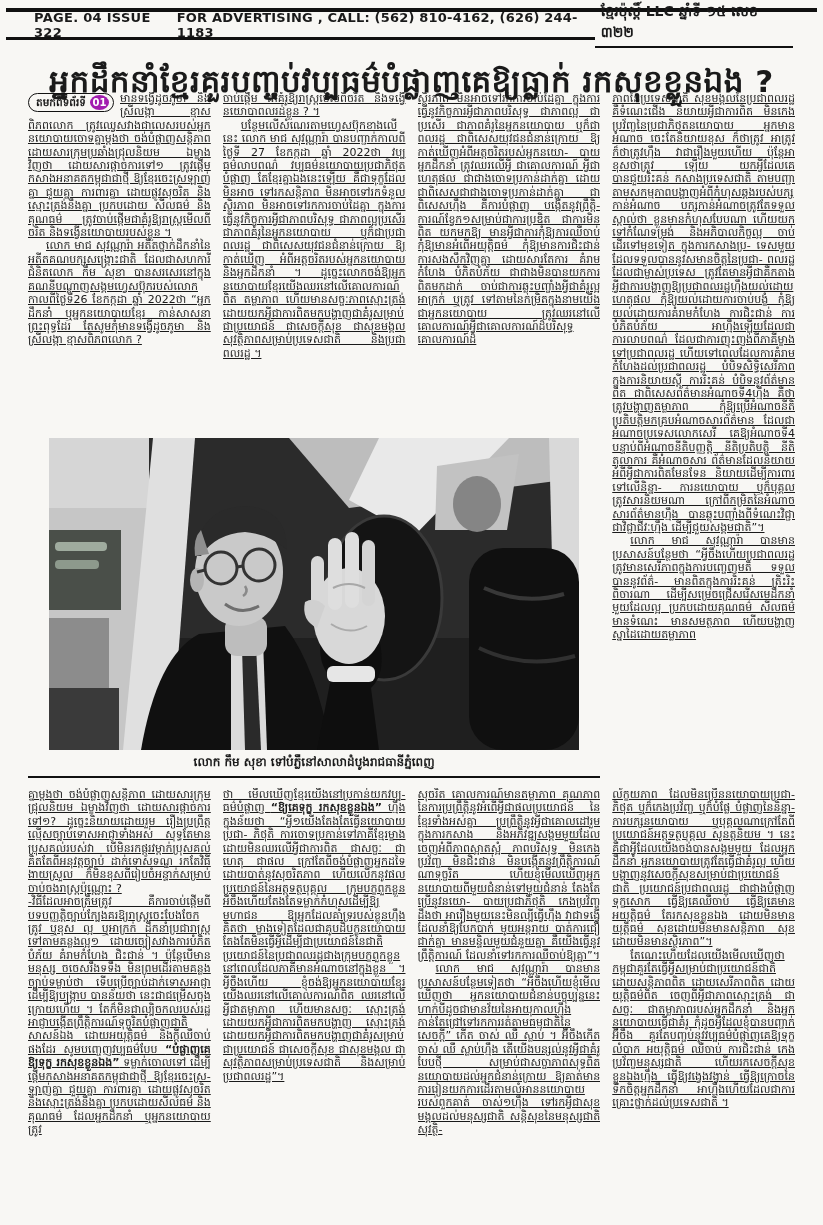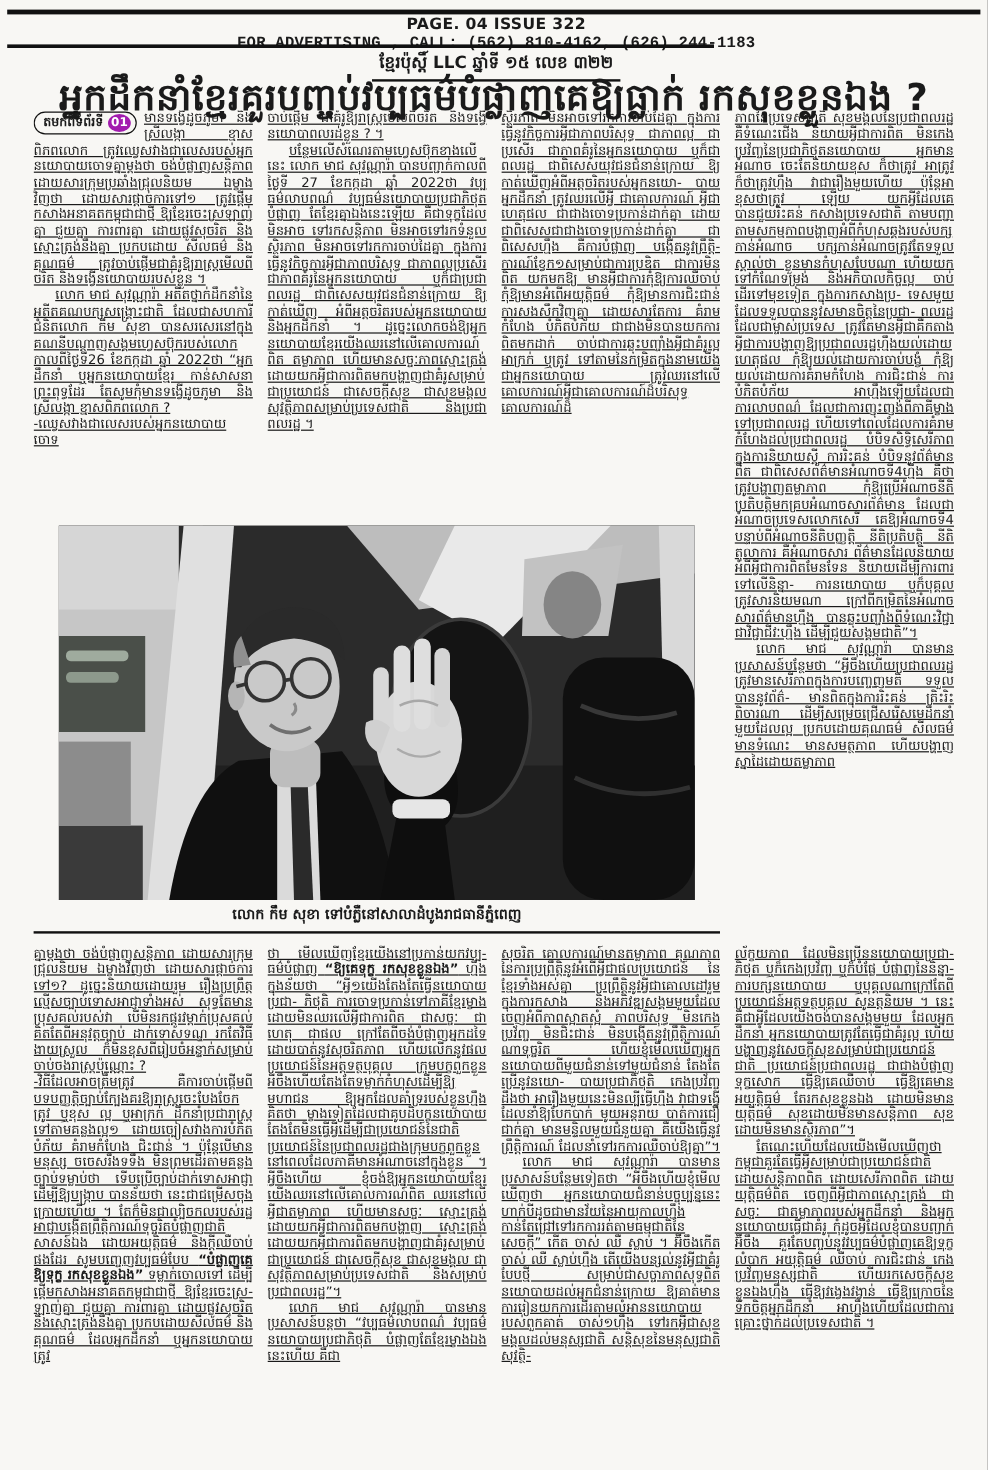--- a/index.html
+++ b/index.html
@@ -12,24 +12,24 @@
     font-family:"DejaVu Sans",sans-serif;
     overflow:hidden;
     box-sizing:border-box;
   }
 
   
   .top-rule{position:absolute;left:6px;right:6px;top:8px;height:4px;background:#111;}
   .masthead{
     position:absolute;left:6px;right:6px;top:13px;height:24px;
     display:flex;align-items:center;justify-content:space-between;
-    padding:0 24px 0 28px;box-sizing:border-box;flex-direction:column;
+    padding:0 24px 0 28px;box-sizing:border-box;
   }
   .mh-left{font-weight:bold;font-size:13px;letter-spacing:.3px;}
-  .mh-center{font-weight:bold;font-size:13px;letter-spacing:.2px;font-family:Liberation Mono, monospace;}
+  .mh-center{font-weight:bold;font-size:13px;letter-spacing:.2px;}
   .mh-brand{font-weight:bold;font-size:14px;border-bottom:2px solid #111;padding:0 6px 2px 6px;}
   .head-rule{position:absolute;left:6px;right:228px;top:37px;height:3px;background:#111;}
 
   
   .headline{
     position:absolute;left:6px;right:6px;top:40px;height:48px;
     display:flex;align-items:center;justify-content:center;
     font-size:31px;font-weight:900;letter-spacing:.5px;
     white-space:nowrap;overflow:hidden;
   }
@@ -104,21 +104,20 @@
     <section class="top-grid">
 
       <div class="col col-top">
         <span class="badge">
           <span>តមកពីទំព័រទី</span>
           <span class="num">01</span>
         </span>
         <div>
             <p class="para"><span>មានទង្វើដូចភូមា និងស្រីលង្កា ខ្មាសពិភពលោក ត្រូវឈ្វេសវាងជាលេសរបស់អ្នកនយោបាយចោទគ្នាម្ដងថា ចង់បំផ្លាញសន្តិភាព ដោយសារក្រុមប្រឆាំងជ្រុលនិយម ឯម្ខាងវិញថា ដោយសារផ្ដាច់ការទៅ១ ត្រូវផ្ដើមកសាងអនាគតកម្ពុជាជាថ្មី ឱ្យខ្មែរចេះស្រឡាញ់គ្នា ជួយគ្នា ការពារគ្នា ដោយផ្លូវសុចរិត និងស្មោះត្រង់នឹងគ្នា ប្រកបដោយ សីលធម៌ និងគុណធម៌ ត្រូវចាប់ផ្ដើមជាគំរូឱ្យរាស្រ្តមើលពីចរិត និងទង្វើនយោបាយរបស់ខ្លួន ។</span></p>
             <p class="para ind"><span>លោក មាជ សុវណ្ណារ៉ា អតីតថ្នាក់ដឹកនាំនៃអតីតគណបក្សសង្គ្រោះជាតិ ដែលជាសហការីជំនិតលោក កឹម សុខា បានសរសេរនៅក្នុងគណនីបណ្ដាញសង្គមហ្វេសប៊ុករបស់លោក កាលពីថ្ងៃទី26 ខែកក្កដា ឆ្នាំ 2022ថា “អ្នកដឹកនាំ ឬអ្នកនយោបាយខ្មែរ កាន់សាសនាព្រះពុទ្ធដែរ តែសូមកុំមានទង្វើដូចភូមា និងស្រីលង្កា ខ្មាសពិភពលោក ?</span></p>
-            <p class="para"><span>-ឈ្វេសវាងជាលេសរបស់អ្នកនយោបាយ ចោទ</span></p>
           </div>
       </div>
 
       <div class="col col-top">
           <p class="para"><span>ចាប់ផ្ដើម ជាគំរូឱ្យរាស្រ្តមើលពីចរិត និងទង្វើនយោបាពលរដ់ខ្លួន ? ។</span></p>
           <p class="para ind"><span>បន្ថែមលើសំណេរតាមហ្វេសប៊ុកខាងលើនេះ លោក មាជ សុវណ្ណារ៉ា បានបញ្ជាក់កាលពីថ្ងៃទី 27 ខែកក្កដា ឆ្នាំ 2022ថា វប្បធម៌លាបពណ៌ វប្បធម៌នយោបាយប្រជាភិថុតបំផ្លាញ តែខ្មែរគ្នាឯងនេះឡើយ គឺជាទុក្ខដែលមិនអាច ទៅរកសន្តិភាព មិនអាចទៅរកទំនួលស្ថិរភាព មិនអាចទៅរកការចាប់ដៃគ្នា ក្នុងការធ្វើនូវកិច្ចការអ្វីជាភាពបរិសុទ្ធ ជាភាពល្អប្រសើរ ជាភាពគំរូនៃអ្នកនយោបាយ ឬក៏ជាប្រជាពលរដ្ឋ ជាពិសេសយុវជនជំនាន់ក្រោយ ឱ្យកាត់ឃើញ អំពីអត្តចរិតរបស់អ្នកនយោបាយ និងអ្នកដឹកនាំ ។ ដូច្នេះលោកចង់ឱ្យអ្នកនយោបាយខ្មែរយើងឈរនៅលើគោលការណ៍ពិត តម្លាភាព ហើយមានសច្ចៈភាពស្មោះត្រង់ ដោយយកអ្វីជាការពិតមកបង្ហាញជាគំរូសម្រាប់ជាប្រយោជន៍ ជាសេចក្ដីសុខ ជាសុខមង្គលសុវត្ថិភាពសម្រាប់ប្រទេសជាតិ និងប្រជាពលរដ្ឋ ។</span></p>
         </div>
 
       <div class="col col-top">
           <p class="para"><span>ស្ថិរភាព មិនអាចទៅរកការចាប់ដៃគ្នា ក្នុងការធ្វើនូវកិច្ចការអ្វីជាភាពបរិសុទ្ធ ជាភាពល្អ ជាប្រសើរ ជាភាពគំរូនៃអ្នកនយោបាយ ឬក៏ជាពលរដ្ឋ ជាពិសេសយុវជនជំនាន់ក្រោយ ឱ្យកាត់ឃើញអំពីអត្តចរិតរបស់អ្នកនយោ- បាយ អ្នកដឹកនាំ ត្រូវឈរលើអ្វី ជាគោលការណ៍ អ្វីជាហេតុផល ជាជាងចោទប្រកាន់ដាក់គ្នា ដោយជាពិសេសជាជាងចោទប្រកាន់ដាក់គ្នា ជាពិសេសហ្មឹង គឺការបំផ្លាញ បង្កើតនូវព្រឹត្តិ- ការណ៍ខ្វែក១សម្រាប់ជាការប្រឌិត ជាការមិនពិត យកមកឱ្យ មានអ្វីជាការកុំឱ្យការឈឺចាប់ កុំឱ្យមានអំពើអយុត្តិធម៌ កុំឱ្យមានការជិះជាន់ ការសងសឹកវិញគ្នា ដោយសារតែការ គំរាមកំហែង បំភិតបំភ័យ ជាជាងមិនបានយកការពិតមកដាក់ ចាប់ជាការឆ្លុះបញ្ចាំងអ្វីជាគំរូល្អ អាក្រក់ ឬត្រូវ ទៅតាមនៃកម្រិតក្នុងនាមយើងជាអ្នកនយោបាយ ត្រូវឈរនៅលើគោលការណ៍អ្វីជាគោលការណ៍ដ៏បរិសុទ្ធ គោលការណ៍ដ៏</span></p>
@@ -201,21 +200,20 @@
 
     </section>
 
     <section class="bottom-grid">
       <div class="col col-bottom">
           <p class="para"><span>គ្នាម្ដងថា ចង់បំផ្លាញសន្តិភាព ដោយសារក្រុមជ្រុលនិយម ឯម្ខាងវិញថា ដោយសារផ្ដាច់ការទៅ១? ដូច្នេះនិយាយដោយរួម រឿងប្រព្រឹត្តល្មើសច្បាប់ទោសអាជ្ញាទាំងអស់ សុទ្ធតែមានប្រុសគល់របស់វា បើមិនរកផ្ដូរវម្ដាក់ប្រុសគល់ គិតតែពីអនុវត្តច្បាប់ ដាក់ទោសទណ្ឌ រកតែវិធីងាយស្រួល ក៏មិនខុសពីរៀបចំអន្ទាក់សម្រាប់ចាប់ចងរាស្រ្តប៉ុណ្ណោះ ?</span></p>
           <p class="para"><span>-វិធីដែលអាចត្រឹមត្រូវ គឺការចាប់ផ្ដើមពីបទបញ្ញត្តិច្បាប់ក្បែងគរឱ្យរាស្រ្តចេះបែងចែកត្រូវ ឬខុស ល្អ ឬអាក្រក់ ដឹកនាំប្រជារាស្រ្តទៅតាមគន្លងល្អ១ ដោយច្បៀសវាងការបំភិតបំភ័យ គំរាមកំហែង ជិះជាន់ ។ ប៉ុន្ដែបើមានមនុស្ស ចចេសរឹងទទឹង មិនព្រមដើរតាមគន្លងច្បាប់ទម្លាប់ថា ទើបប្រើច្បាប់ដាក់ទោសអាជ្ញា ដើម្បីឱ្យបង្ក្រាប បានន័យថា នេះជាជម្រើសចុងក្រោយហើយ ។ តែក៏មិនជាល្បិចកលរបស់រដ្ឋអាជ្ញាបង្កើតព្រឹត្តិការណ៍ទុច្ចរិតបំផ្លាញជាតិសាសន៍ឯង ដោយអយុត្តិធម៌ និងក្ដីឈឺចាប់ផងដែរ សូមបញ្ចេញវប្បធម៌បែប </span><span class="b">“បំផ្លាញគេឱ្យទុក្ខ រកសុខខ្លួនឯង”</span><span> ទម្លាក់ចោលទៅ ដើម្បីផ្ដើមកសាងអនាគតកម្ពុជាជាថ្មី ឱ្យខ្មែរចេះស្រ- ឡាញ់គ្នា ជួយគ្នា ការពារគ្នា ដោយផ្លូវសុចរិត និងស្មោះត្រង់នឹងគ្នា ប្រកបដោយសីលធម៌ និងគុណធម៌ ដែលអ្នកដឹកនាំ ឬអ្នកនយោបាយ ត្រូវ</span></p>
         </div>
       <div class="col col-bottom">
           <p class="para"><span>ថា មើលឃើញខ្មែរយើងនៅប្រកាន់យកវប្ប- ធម៌បំផ្លាញ </span><span class="b">“ឱ្យគេទុក្ខ រកសុខខ្លួនឯង”</span><span> ហ្មឹង ក្នុងន័យថា “អ្វី១យើងតែងតែធ្វើនយោបាយប្រជា- ភិថុតិ ការចោទប្រកាន់ទៅភាគីខ្មែរម្ខាង ដោយមិនឈរលើអ្វីជាការពិត ជាសច្ចៈ ជាហេតុ ជាផល ក្រៅតែពីចង់បំផ្លាញអ្នកដទៃ ដោយបាត់នូវសុចរិតភាព ហើយលើកនូវផលប្រយោជន៍នៃអត្តទត្ថបុគ្គល ក្រុមបក្ខពួកខ្លួន អីចឹងហើយតែងតែទម្លាក់កំហុសដើម្បីឱ្យមហាជន ឱ្យអ្នកដែលគាំទ្ររបស់ខ្លួនហ្មឹង គិតថា ម្ខាងទៀតដែលជាគូបដិបក្ខនយោបាយ តែងតែមិនធ្វើអ្វីដើម្បីជាប្រយោជន៍នៃជាតិ ប្រយោជន៍នៃប្រជាពលរដ្ឋជាងក្រុមបក្ខពួកខ្លួន នៅពេលដែលភាគីមានអំណាចនៅក្នុងខ្លួន ។ អ្វីចឹងហើយ ខ្ញុំចង់ឱ្យអ្នកនយោបាយខ្មែរយើងឈរនៅលើគោលការណ៍ពិត ឈរនៅលើអ្វីជាតម្លាភាព ហើយមានសច្ចៈ ស្មោះត្រង់ ដោយយកអ្វីជាការពិតមកបង្ហាញ ស្មោះត្រង់ ដោយយកអ្វីជាការពិតមកបង្ហាញជាគំរូសម្រាប់ជាប្រយោជន៍ ជាសេចក្ដីសុខ ជាសុខមង្គល ជាសុវត្ថិភាពសម្រាប់ប្រទេសជាតិ និងសម្រាប់ប្រជាពលរដ្ឋ”។</span></p>
-          <p class="para ind"><span>លោក មាជ សុវណ្ណារ៉ា បានមានប្រសាសន៍បន្តថា “វប្បធម៌លាបពណ៌ វប្បធម៌នយោបាយប្រជាភិថុតិ បំផ្លាញតែខ្មែរម្ខាងឯង នេះហើយ គឺជា</span></p>
         </div>
       <div class="col col-bottom">
           <p class="para"><span>សុចរិត គោលការណ៍មានតម្លាភាព គុណភាពនៃការប្រព្រឹត្តិនូវអំពើអ្វីជាផលប្រយោជន៍ នៃខ្មែរទាំងអស់គ្នា ប្រព្រឹត្តិនូវអ្វីជាគោលដៅរួម ក្នុងការកសាង និងអភិវឌ្ឍសង្គមមួយដែលចេញអំពីភាពស្អាតស្អំ ភាពបរិសុទ្ធ មិនកេងប្រវ័ញ្ច មិនជិះជាន់ មិនបង្កើតនូវព្រឹត្តិការណ៍ណាទុច្ចរិត ហើយខ្ញុំមើលឃើញអ្នកនយោបាយពីមួយជំនាន់ទៅមួយជំនាន់ តែងតែប្រើនូវនយោ- បាយប្រជាភិថុតិ កេងប្រវ័ញ្ច ដឹងថា អារឿងមួយនេះមិនល្បីធ្វើហ្មឹង វាជាទង្វើដែលនាំឱ្យបែកបាក់ មូយអន្តរាយ បាត់ការជឿជាក់គ្នា មានមន្ទិលមួយជំនួយគ្នា គឺយើងធ្វើនូវព្រឹត្តិការណ៍ ដែលនាំទៅរកការឈឺចាប់ឱ្យគ្នា”។</span></p>
           <p class="para ind"><span>លោក មាជ សុវណ្ណារ៉ា បានមានប្រសាសន៍បន្ថែមទៀតថា “អីចឹងហើយខ្ញុំមើលឃើញថា អ្នកនយោបាយជំនាន់បច្ចុប្បន្ននេះ ហាក់បីដូចជាមានវ័យនៃអាយុកាលហ្មឹង កាន់តែជ្រៅទៅរកការរត់តាមធម្មជាតិនៃសេចក្ដី” កើត ចាស់ ឈឺ ស្លាប់ ។ អ៊ីចឹងកើត ចាស់ ឈឺ ស្លាប់ហ្មឹង តើយើងបន្សល់នូវអ្វីជាគំរូបែបថ្មី សម្រាប់ជាសច្ចាភាពសុទ្ធពិតនយោបាយដល់អ្នកជំនាន់ក្រោយ ឱ្យគាត់មានការរៀនយកការដើរតាមលំអាននយោបាយរបស់ពួកគាត់ ចាស់១ហ្មឹង ទៅរកអ្វីជាសុខមង្គលដល់មនុស្សជាតិ សន្តិសុខនៃមនុស្សជាតិ សុវត្ថិ-</span></p>
         </div>
       <div class="col col-bottom">
           <p class="para"><span>ល័ក្ខយភាព ដែលមិនប្រើននយោបាយប្រជា- ភិថុត ឬក៏កេងប្រវ័ញ្ច ឬក៏បំផ្លែ បំផ្លាញនៃនិន្នា- ការបក្សនយោបាយ ឬបុគ្គលណាក្រៅតែពីប្រយោជន៍អត្តទត្ថបុគ្គល សូនត្តនិយម ។ នេះ គឺជាអ្វីដែលយើងចង់បានសង្គមមួយ ដែលអ្នកដឹកនាំ អ្នកនយោបាយត្រូវតែធ្វើជាគំរូល្អ ហើយបង្ហាញនូវសេចក្ដីសុខសម្រាប់ជាប្រយោជន៍ជាតិ ប្រយោជន៍ប្រជាពលរដ្ឋ ជាជាងបំផ្លាញទុក្ខសោក ធ្វើឱ្យគេឈឺចាប់ ធ្វើឱ្យគេមានអយុត្តិធម៌ តែរកសុខខ្លួនឯង ដោយមិនមាន យុត្តិធម៌ សុខដោយមិនមានសន្តិភាព សុខដោយមិនមានស្ថិរភាព”។</span></p>
           <p class="para ind"><span>តែណេះហើយដែលយើងមើលឃើញថា កម្ពុជាគួរតែធ្វើអ្វីសម្រាប់ជាប្រយោជន៍ជាតិ ដោយសន្តិភាពពិត ដោយសេរីភាពពិត ដោយយុត្តិធម៌ពិត ចេញពីអ្វីជាភាពស្មោះត្រង់ ជាសច្ចៈ ជាតម្លាភាពរបស់អ្នកដឹកនាំ និងអ្នកនយោបាយធ្វើជាគំរូ កុំដូចអ្វីដែលខ្ញុំបានបញ្ជាក់អ៊ីចឹង គួរតែបញ្ចប់នូវវប្បធម៌បំផ្លាញគេឱ្យទុក្ខលំបាក អយុត្តិធម៌ ឈឺចាប់ ការជិះជាន់ កេងប្រវ័ញ្ចមនុស្សជាតិ ហើយរកសេចក្ដីសុខខ្លួនឯងហ្មឹង ធ្វើឱ្យវង្វេងវង្វាន់ ធ្វើឱ្យក្រោចនៃទឹកចិត្តអ្នកដឹកនាំ អាហ្មឹងហើយដែលជាការគ្រោះថ្នាក់ដល់ប្រទេសជាតិ ។</span></p>
         </div>
     </section>

